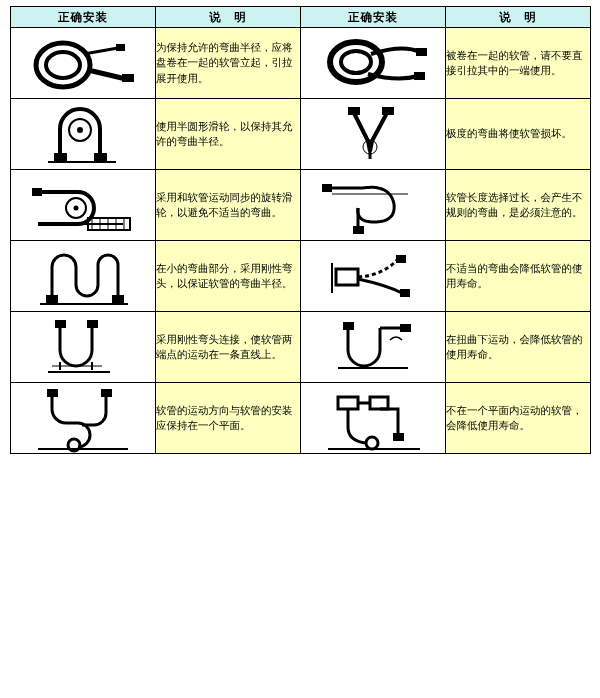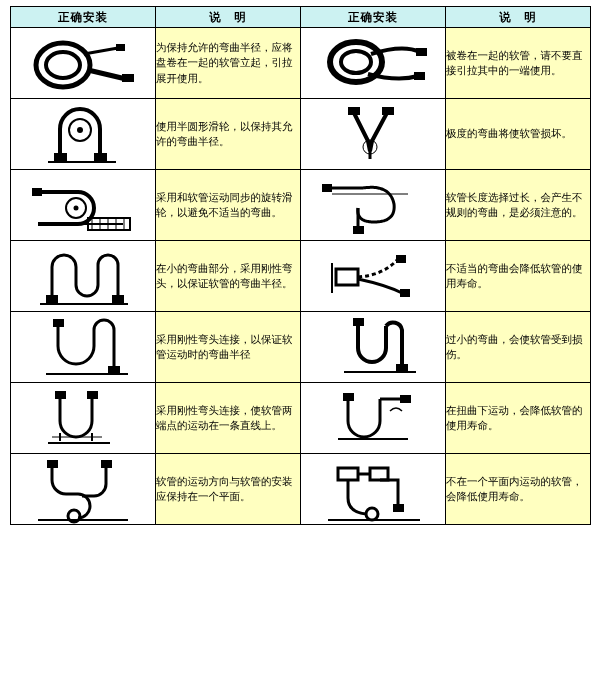--- a/index.html
+++ b/index.html
@@ -185,41 +185,20 @@
             <path d="M50 32 Q76 30 90 14" fill="none" stroke="#000" stroke-width="3" stroke-dasharray="4 3"></path>
             <path d="M50 34 Q78 40 94 48" fill="none" stroke="#000" stroke-width="3"></path>
             <rect x="88" y="10" width="10" height="8" fill="#000"></rect>
             <rect x="92" y="44" width="10" height="8" fill="#000"></rect>
             <line x1="24" y1="18" x2="24" y2="48" stroke="#000" stroke-width="2"></line>
           </svg>
         </td>
         <td class="txt-cell">不适当的弯曲会降低软管的使用寿命。</td>
       </tr>
 
-      <tr>
-        <td class="img-cell">
-          <svg class="fig" width="130" height="62" viewBox="0 0 130 62">
-            <path d="M40 6 L40 30 A18 18 0 0 0 76 30 L76 14 A10 10 0 0 1 96 14 L96 52" fill="none" stroke="#000" stroke-width="3"></path>
-            <rect x="35" y="3" width="11" height="8" fill="#000"></rect>
-            <rect x="90" y="50" width="12" height="9" fill="#000"></rect>
-            <line x1="28" y1="58" x2="110" y2="58" stroke="#000" stroke-width="2"></line>
-          </svg>
-        </td>
-        <td class="txt-cell">采用刚性弯头连接，以保证软管运动时的弯曲半径</td>
-        <td class="img-cell">
-          <svg class="fig" width="130" height="62" viewBox="0 0 130 62">
-            <path d="M50 6 L50 32 A14 14 0 0 0 78 32 L78 10" fill="none" stroke="#000" stroke-width="4"></path>
-            <path d="M78 10 A9 9 0 0 1 94 14 L94 50" fill="none" stroke="#000" stroke-width="4"></path>
-            <rect x="45" y="2" width="11" height="8" fill="#000"></rect>
-            <rect x="88" y="48" width="12" height="9" fill="#000"></rect>
-            <line x1="36" y1="56" x2="108" y2="56" stroke="#000" stroke-width="2"></line>
-          </svg>
-        </td>
-        <td class="txt-cell">过小的弯曲，会使软管受到损伤。</td>
-      </tr>
 
       <tr>
         <td class="img-cell">
           <svg class="fig" width="130" height="62" viewBox="0 0 130 62">
             <path d="M42 8 L42 34 A16 16 0 0 0 74 34 L74 8" fill="none" stroke="#000" stroke-width="3"></path>
             <rect x="37" y="4" width="11" height="8" fill="#000"></rect>
             <rect x="69" y="4" width="11" height="8" fill="#000"></rect>
             <path d="M42 46 L42 54" stroke="#000" stroke-width="2"></path>
             <path d="M74 46 L74 54" stroke="#000" stroke-width="2"></path>
             <line x1="30" y1="56" x2="92" y2="56" stroke="#000" stroke-width="2"></line>

